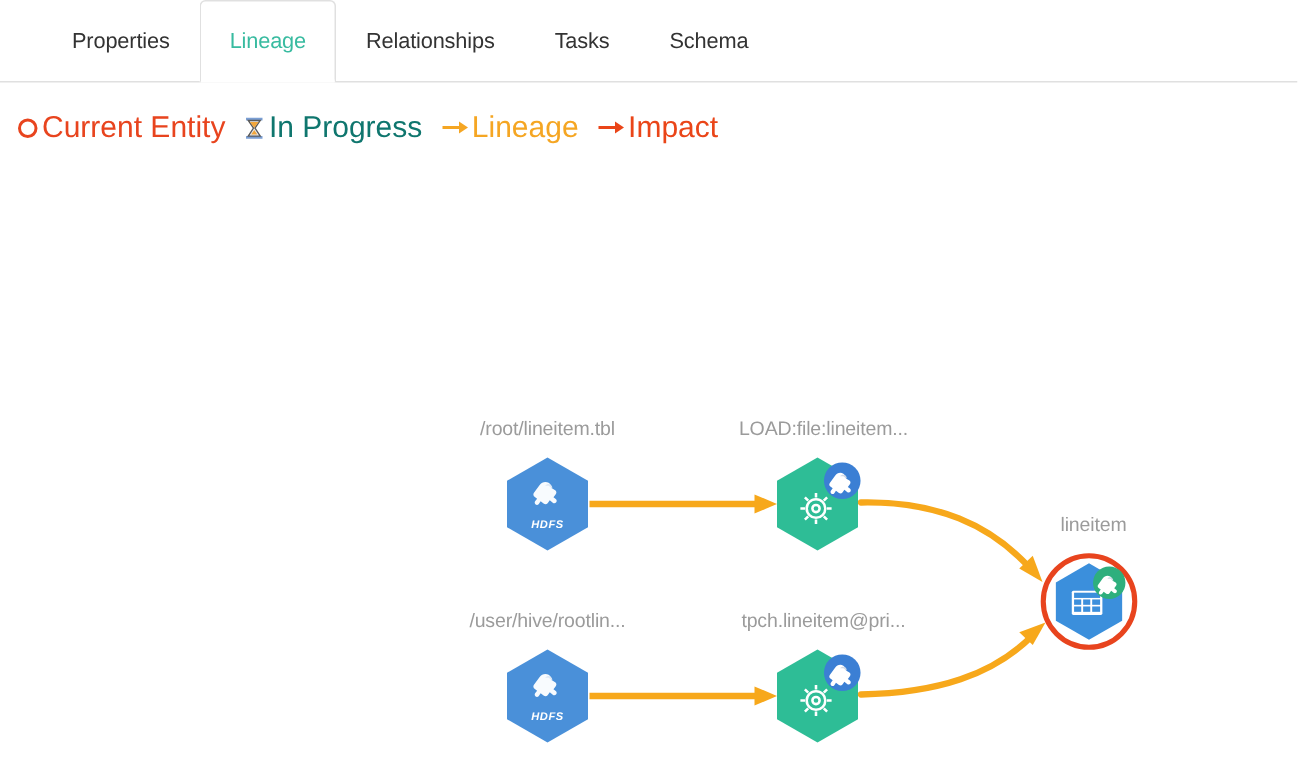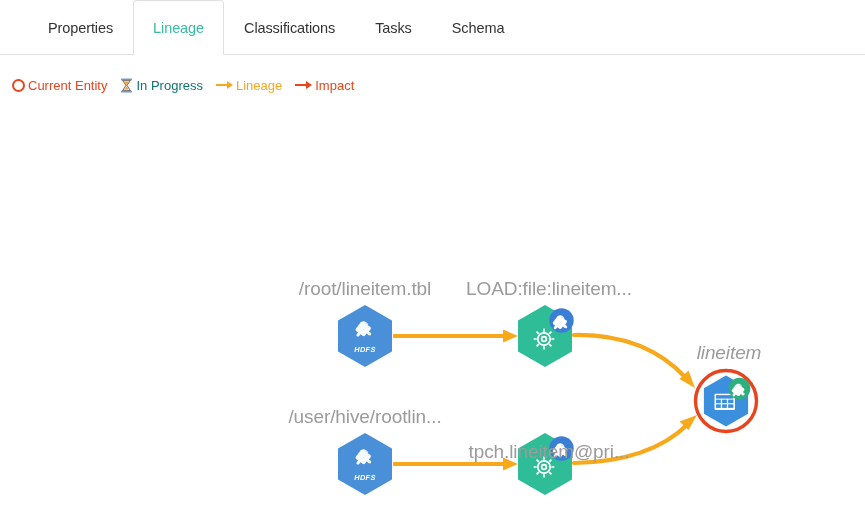--- a/index.html
+++ b/index.html
@@ -113,41 +113,41 @@
   }
   .lg-arrow .head {
     position: absolute;
     right: 0; top: 1.6px;
     width: 0; height: 0;
     border-top: 4.4px solid transparent;
     border-bottom: 4.4px solid transparent;
     border-left: 6px solid currentColor;
   }
   .lg-arrow .shaft { background: currentColor; }
-  .legend-text { font-size: 13px; }
+  .legend-text { font-size: 20px; }
   .c-current { color: #e8441e; }
   .c-progress { color: #0f766e; }
   .c-lineage { color: #f5a623; }
   .c-impact { color: #ea4518; justify-content: flex-end; }
 
   
   .graph {
     position: absolute;
     left: 0; top: 100px;
     width: 865px;
     height: 411px;
     overflow: hidden;
   }
   .graph-svg {
     position: absolute;
     left: 0; top: 0;
   }
   .node-label {
     position: absolute;
-    font-size: 19px;
+    font-size: 13px;
     color: #9b9b9b;
     white-space: nowrap;
     text-align: right;
     transform: translateX(-50%);
     letter-spacing: -0.1px;
   }
 </style>
 </head>
 <body>
 
@@ -155,21 +155,21 @@
 
   <div class="tabbar">
     <div class="tabs">
       <div class="tab">
           <span>Properties</span>
         </div>
       <div class="tab active">
           <span>Lineage</span>
         </div>
       <div class="tab">
-          <span>Classifications</span>
+          <span>Relationships</span>
         </div>
       <div class="tab">
           <span>Tasks</span>
         </div>
       <div class="tab">
           <span>Schema</span>
         </div>
     </div>
     <div class="tabbar-line"></div>
   </div>
@@ -328,18 +328,18 @@
               </g>
           </g>
         </g>
 
       </g>
     </svg>
 
     <div class="node-label" style="left:365px; top:178px;">/root/lineitem.tbl</div>
     <div class="node-label" style="left:549px; top:178px;">LOAD:file:lineitem...</div>
     <div class="node-label" style="left:365px; top:306px;">/user/hive/rootlin...</div>
-    <div class="node-label" style="left:549px; top:306px;margin-top:35px;">tpch.lineitem@pri...</div>
-    <div class="node-label" style="left:729px; top:242px;font-style:italic;">lineitem</div>
+    <div class="node-label" style="left:549px; top:306px;">tpch.lineitem@pri...</div>
+    <div class="node-label" style="left:729px; top:242px;">lineitem</div>
 
   </div>
 
 </div>
 
 </body></html>

